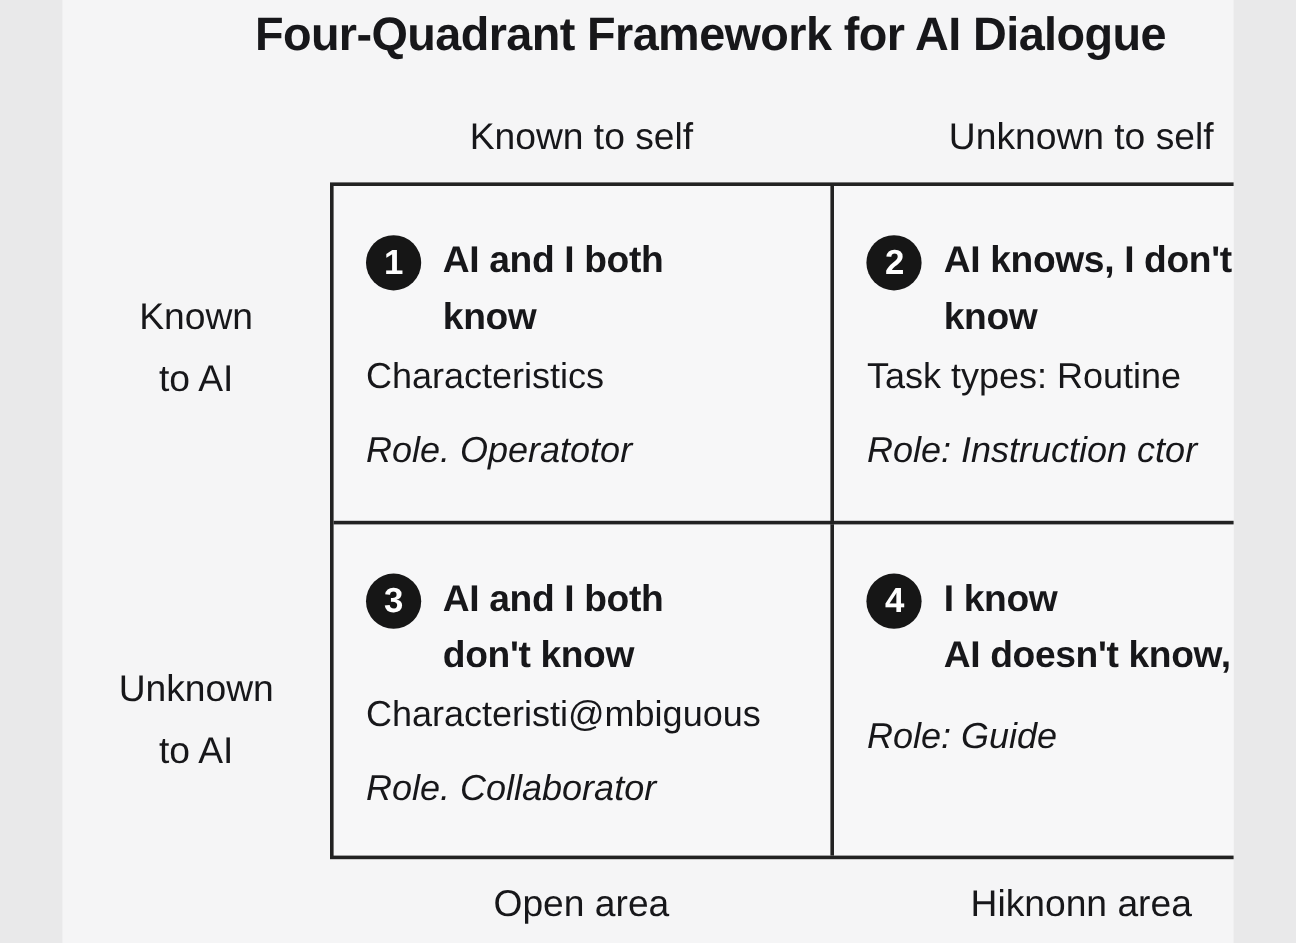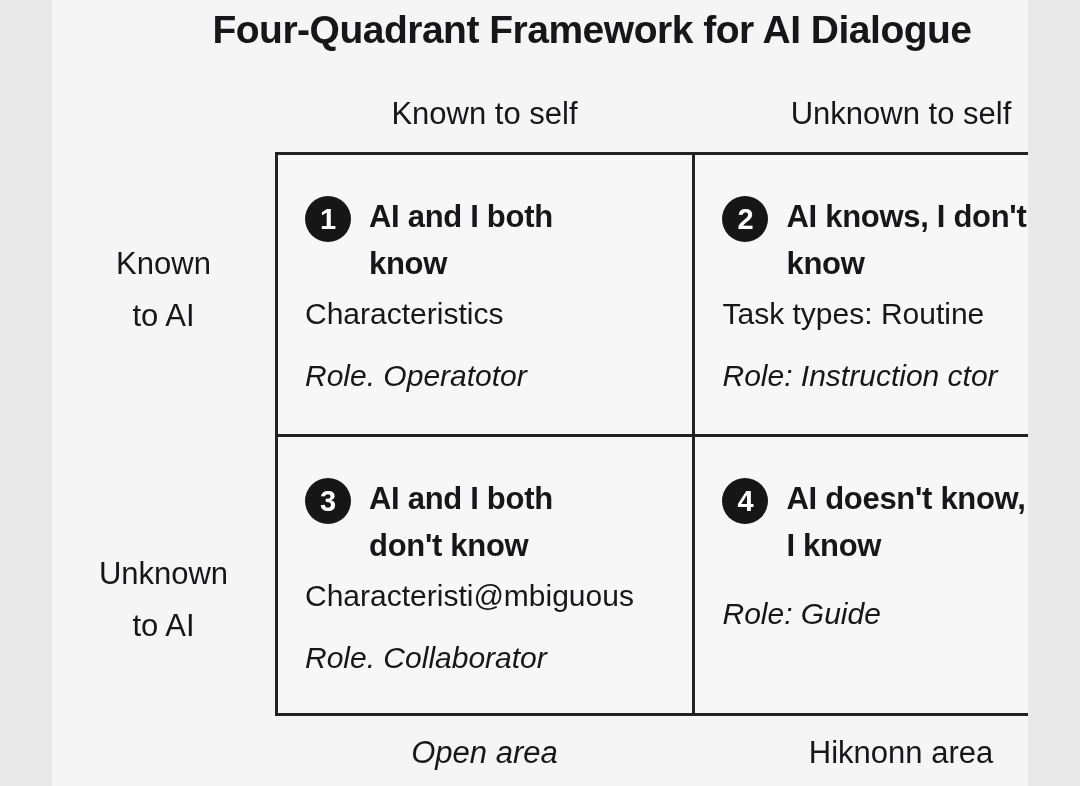--- a/index.html
+++ b/index.html
@@ -96,21 +96,21 @@
   }
   .cell p.first  { margin-top: 10px; }
   .cell p.second { margin-top: 28px; font-style: italic; }
 
   .footer-label {
     position: absolute;
     top: 735px;
     text-align: center;
     font-size: 31px;
   }
-  .footer-label.left  { left: 223px; width: 419px; font-style: italic; }
+  .footer-label.left  { left: 223px; width: 419px; }
   .footer-label.right { left: 642px; width: 414px; }
 
   .scan-btn {
     position: absolute;
     left: 1048px;
     top: 754px;
     width: 28px;
     height: 28px;
     border-radius: 50%;
     background: #4b4d55;
@@ -175,22 +175,22 @@
         </div>
       </div>
       <p class="first">Characteristi@mbiguous</p>
       <p class="second">Role. Collaborator</p>
     </div>
 
     <div class="cell q4">
       <div class="head">
         <span class="badge">4</span>
         <div class="head-text">
+          <div>I know</div>
           <div>AI doesn't know,</div>
-          <div>I know</div>
         </div>
       </div>
       <p class="second">Role: Guide</p>
     </div>
 
   </div>
 
   <div class="footer-label left">Open area</div>
   <div class="footer-label right">Hiknonn area</div>
 

